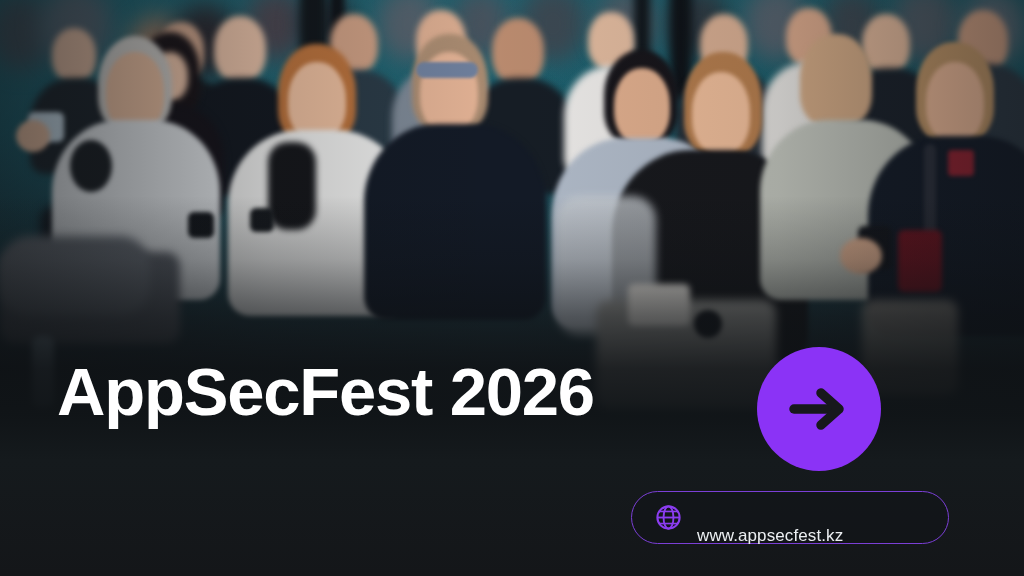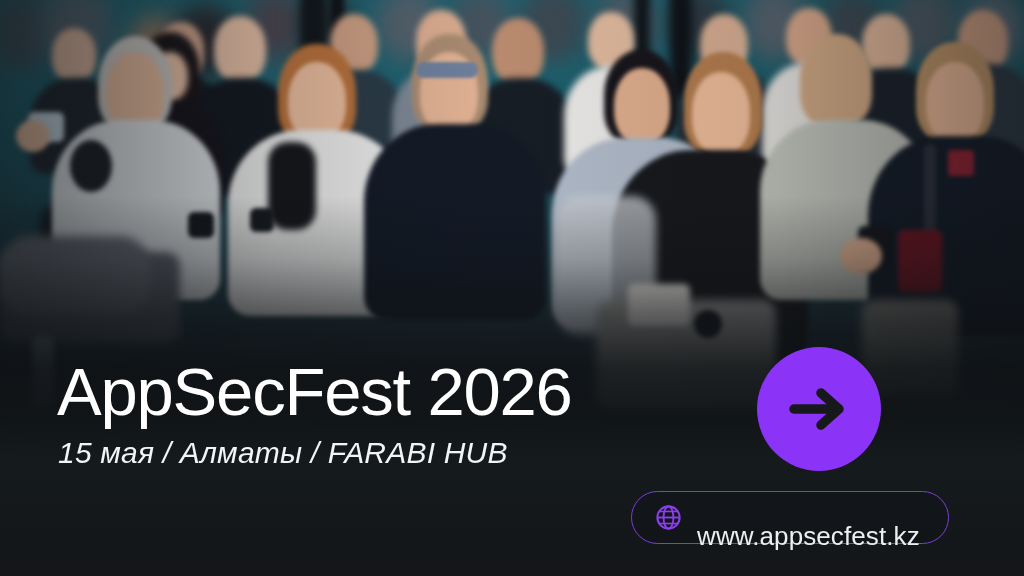--- a/index.html
+++ b/index.html
@@ -65,21 +65,21 @@
     border-radius:18px;
     background:linear-gradient(90deg, #8b2ff5 0%, #9a52f0 48%, #b684ec 100%);
     color:#ffffff;
     font-size:19px; font-weight:700; letter-spacing:.2px;
     white-space:nowrap;
   }
 
   .title {
     position:absolute; left:57px; top:358px;
     color:#ffffff;
-    font-size:67px; font-weight:400;
+    font-size:67px; font-weight:700;
     letter-spacing:-1.2px;
     line-height:1;
     white-space:nowrap;
   }
 
   .subtitle {
     position:absolute; left:58px; top:436px;
     color:#f2f4f6;
     font-size:30px; font-weight:300; font-style:italic;
     letter-spacing:.2px;
@@ -102,21 +102,21 @@
     display:flex; align-items:center;
     gap:14px; padding:0 22px;
     border:1.6px solid #7b3fd6;
     border-radius:27px;
     background:rgba(17,20,24,.55);
     cursor:pointer;
   }
   .globe-icon { flex:0 0 auto; display:block; }
   .url-text {
     color:#eceff2;
-    font-size:26px; font-weight:400;
+    font-size:17px; font-weight:400;
     letter-spacing:.1px; white-space:nowrap;margin-top:37px;
   }
 </style>
 </head>
 <body>
 
 <div id="banner">
 
   <div class="photo">
 
@@ -234,21 +234,20 @@
     <div class="blob" style="left:862px; top:300px; width:96px; height:96px;  background:#b5ada0; border-radius:12px; filter:blur(5px); opacity:.7;"></div>
   </div>
 
   <div class="scrim"></div>
 
   <div class="content">
 
 
     <h1 class="title">AppSecFest 2026</h1>
 
-    <div class="subtitle">15 мая / Алматы / FARABI HUB</div>
 
     <button class="arrow-btn">
       <span>
         <svg width="62" height="50" viewBox="0 0 62 50" fill="none" aria-hidden="true">
           <path d="M6 25 H50" stroke="#17181c" stroke-width="9.5" stroke-linecap="round"></path>
           <path d="M33 9 L51 25 L33 41" stroke="#17181c" stroke-width="9.5" stroke-linecap="round" stroke-linejoin="round" fill="none"></path>
         </svg>
       </span>
     </button>
 

